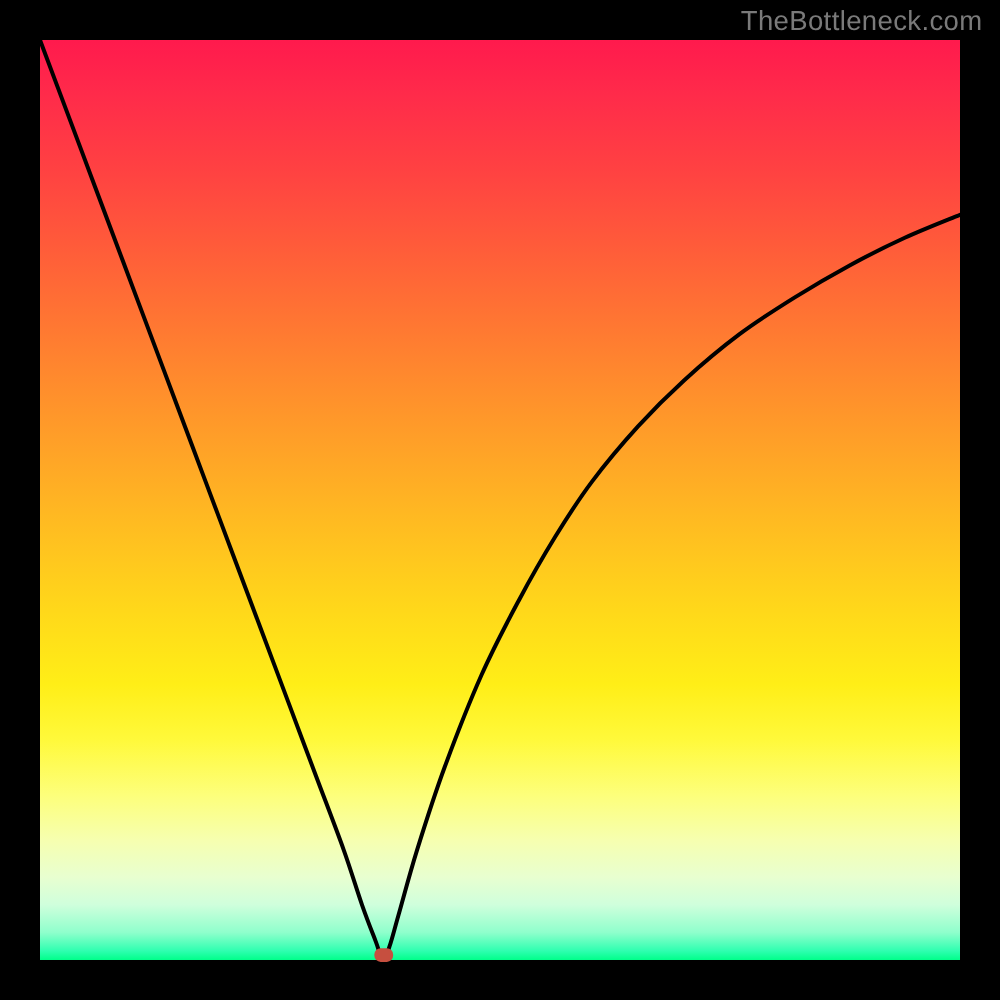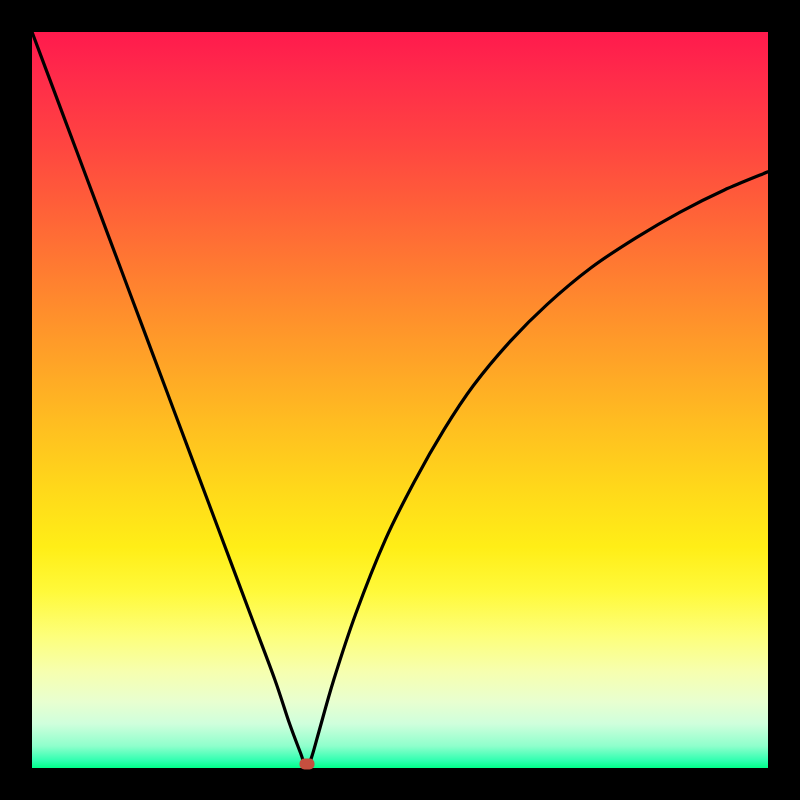--- a/index.html
+++ b/index.html
@@ -74,20 +74,21 @@
     background: #c64f3f;
     border-radius: 5px;
     transform: translate(-50%, -50%);
   }
 </style>
 </head>
 <body>
 
 <div class="frame">
 
+  <div class="watermark">TheBottleneck.com</div>
 
   <div class="plot-area">
     <div class="gradient-bg"></div>
 
     <svg class="curve" viewBox="0 0 736 736" preserveAspectRatio="none">
       <path id="curve-path" fill="none" stroke="#000" stroke-width="3.2" stroke-linecap="round" d="M 0.00 0.00 C 3.68 9.81, 14.72 39.25, 22.08 58.88 C 29.44 78.51, 36.80 98.13, 44.16 117.76 C 51.52 137.39, 58.88 157.01, 66.24 176.64 C 73.60 196.27, 80.96 215.89, 88.32 235.52 C 95.68 255.15, 103.04 274.77, 110.40 294.40 C 117.76 314.03, 125.12 333.65, 132.48 353.28 C 139.84 372.91, 147.20 392.53, 154.56 412.16 C 161.92 431.79, 169.28 451.41, 176.64 471.04 C 184.00 490.67, 191.36 510.29, 198.72 529.92 C 206.08 549.55, 213.44 569.17, 220.80 588.80 C 228.16 608.43, 236.75 630.51, 242.88 647.68 C 249.01 664.85, 253.31 679.57, 257.60 691.84 C 261.89 704.11, 265.82 713.92, 268.64 721.28 C 271.46 728.64, 272.69 735.39, 274.53 736.00 C 276.37 736.61, 277.59 731.09, 279.68 724.96 C 281.77 718.83, 283.36 712.08, 287.04 699.20 C 290.72 686.32, 295.63 667.31, 301.76 647.68 C 307.89 628.05, 315.25 604.75, 323.84 581.44 C 332.43 558.13, 343.47 529.92, 353.28 507.84 C 363.09 485.76, 372.91 467.36, 382.72 448.96 C 392.53 430.56, 402.35 413.39, 412.16 397.44 C 421.97 381.49, 430.56 368.00, 441.60 353.28 C 452.64 338.56, 466.13 322.61, 478.40 309.12 C 490.67 295.63, 501.71 284.59, 515.20 272.32 C 528.69 260.05, 544.64 246.56, 559.36 235.52 C 574.08 224.48, 588.80 215.28, 603.52 206.08 C 618.24 196.88, 632.96 188.29, 647.68 180.32 C 662.40 172.35, 677.12 164.99, 691.84 158.24 C 706.56 151.49, 728.64 142.91, 736.00 139.84"></path>
     </svg>
 
     <div id="marker" class="marker" style="left: 274.528px; top: 732.32px;"></div>
   </div>

